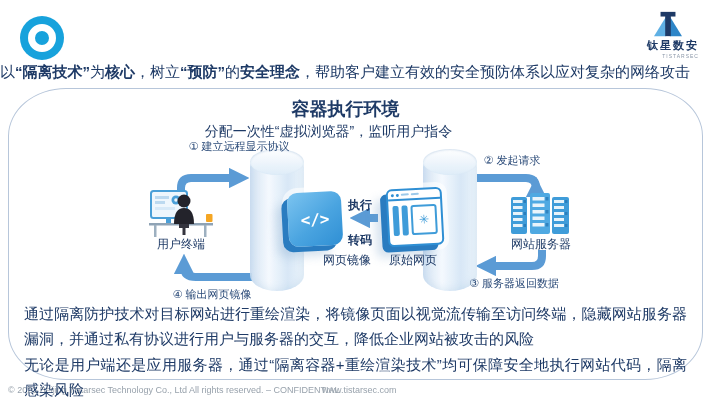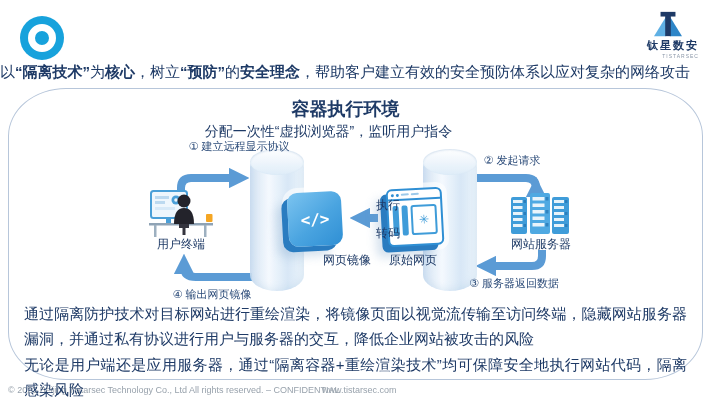--- a/index.html
+++ b/index.html
@@ -52,21 +52,21 @@
   .browser-card .bar{height:10px;border-bottom:2px solid #2f8fd4;display:flex;align-items:center;gap:2px;padding:0 3px;}
   .browser-card .dot{width:3px;height:3px;border-radius:50%;background:#2f8fd4;}
   .browser-card .line{width:8px;height:2px;background:#9cc9ea;border-radius:1px;}
   .browser-card .bodyrow{display:flex;gap:3px;padding:5px 4px;}
   .browser-card .vbar{width:6px;height:30px;background:#3f9cd9;border-radius:2px;}
   .browser-card .snow{flex:1;height:30px;border:2px solid #3f9cd9;border-radius:3px;display:flex;
     align-items:center;justify-content:center;color:#3f9cd9;font-size:12px;}
 
   .n-label{position:absolute;z-index:3;transform:translateX(-50%);font-weight:400;font-size:12px;color:var(--navy);white-space:nowrap;}
   .s-label{position:absolute;z-index:3;transform:translateX(-50%);font-size:11px;color:#2a4a78;white-space:nowrap;}
-  .x-label{position:absolute;z-index:3;transform:translateX(-50%);font-size:12px;font-weight:400;color:var(--navy);white-space:nowrap;margin-left:28px;}
+  .x-label{position:absolute;z-index:3;transform:translateX(-50%);font-size:12px;font-weight:700;color:var(--navy);white-space:nowrap;}
 
   
   .paras{position:absolute;left:24px;top:301px;width:663px;font-size:15px;line-height:25px;color:var(--navy);text-align:justify;z-index:2;}
   .paras p + p{margin-top:1px;}
 
   
   .footer{position:absolute;left:8px;top:385px;width:564px;font-size:9px;color:#98a2ac;}
   .footer .url{position:absolute;left:314px;top:0;}
 </style>
 </head>
@@ -187,21 +187,21 @@
   <div class="n-label" style="left:181px;top:236px;">用户终端</div>
   <div class="n-label" style="left:316px;top:252px;margin-left:31px;">网页镜像</div>
   <div class="n-label" style="left:413px;top:252px;">原始网页</div>
   <div class="n-label" style="left:541px;top:236px;">网站服务器</div>
 
   <div class="s-label" style="left:227px;top:139px;margin-left:12px;">① 建立远程显示协议</div>
   <div class="s-label" style="left:512px;top:153px;">② 发起请求</div>
   <div class="s-label" style="left:514px;top:276px;">③ 服务器返回数据</div>
   <div class="s-label" style="left:212px;top:287px;">④ 输出网页镜像</div>
   <div class="x-label" style="left:360px;top:197px;">执行</div>
-  <div class="x-label" style="left:360px;top:225px;">转码</div>
+  <div class="x-label" style="left:360px;top:232px;">转码</div>
 
   <div class="paras">
     <p>通过隔离防护技术对目标网站进行重绘渲染，将镜像页面以视觉流传输至访问终端，隐藏网站服务器漏洞，并通过私有协议进行用户与服务器的交互，降低企业网站被攻击的风险</p>
     <p>无论是用户端还是应用服务器，通过“隔离容器+重绘渲染技术”均可保障安全地执行网站代码，隔离感染风险</p>
   </div>
 
   <div class="footer">
     <span>© 2023 Beijing Tistarsec Technology Co., Ltd  All rights reserved. – CONFIDENTIAL</span>
     <span class="url">www.tistarsec.com</span>
   </div>

